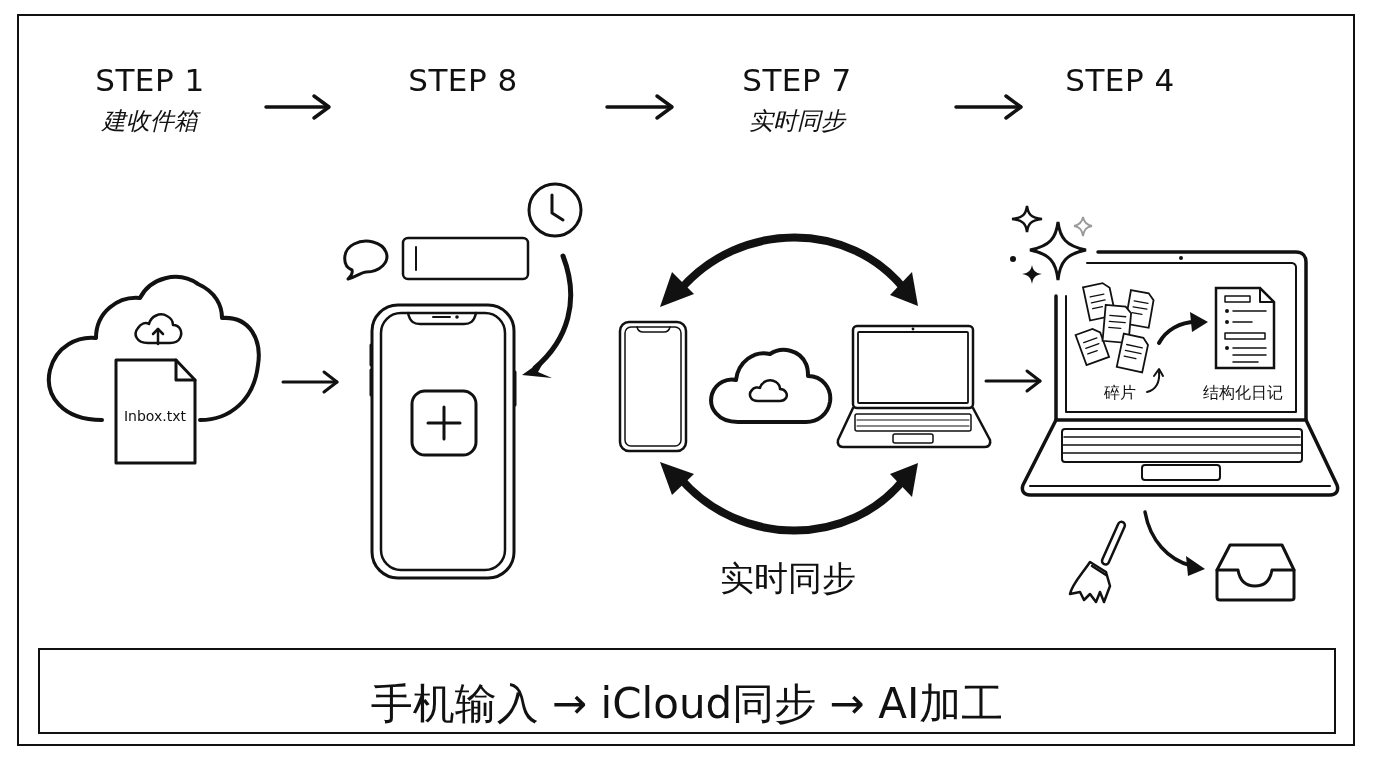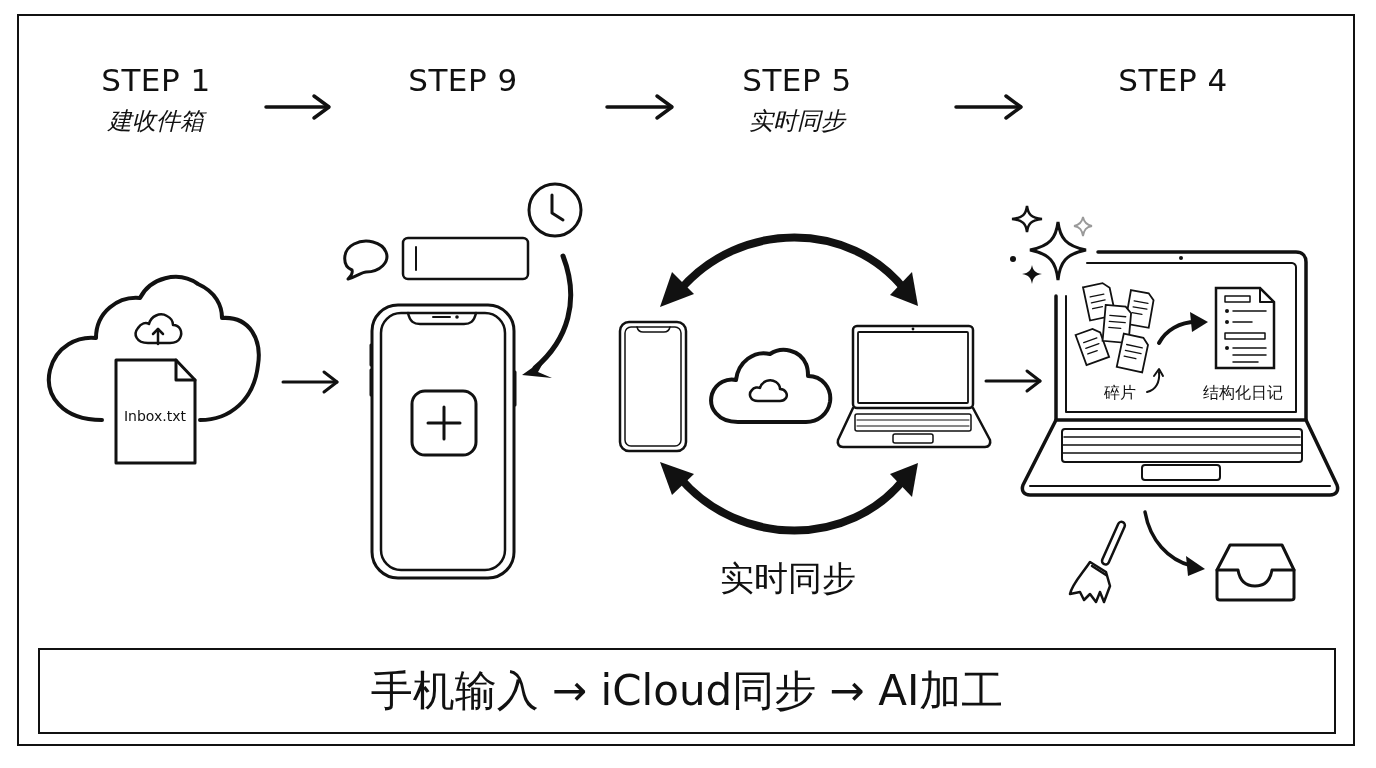--- a/index.html
+++ b/index.html
@@ -3,45 +3,45 @@
 <meta charset="utf-8">
 <style>
   html, body { margin: 0; padding: 0; background: #ffffff; }
   body { width: 1376px; height: 768px; position: relative; overflow: hidden;
          font-family: "DejaVu Sans", sans-serif; color: #111; }
   .frame { position: absolute; left: 17px; top: 14px; width: 1338px; height: 732px;
            border: 2.5px solid #111; box-sizing: border-box; }
   .step { position: absolute; text-align: center; width: 260px; }
   .step .num { font-size: 31px; letter-spacing: 0.5px; line-height: 36px; }
   .step .title { font-size: 24px; line-height: 46px; font-style: italic; }
-  #s1 { left: 26px; top: 62px; }
+  #s1 { left: 20px; top: 62px; }
   #s2 { left: 333px; top: 62px; }
   #s3 { left: 667px; top: 62px; }
-  #s4 { left: 1043px; top: 62px; }
+  #s4 { left: 990px; top: 62px; }
   .footer { position: absolute; left: 38px; top: 648px; width: 1298px; height: 86px;
             border: 2.5px solid #111; box-sizing: border-box;
-            display: flex; align-items: center; justify-content: center;
+            display: flex; align-items: flex-end; justify-content: center;
             font-size: 42px; }
   svg.art { position: absolute; left: 0; top: 0; }
   svg .s { fill: none; stroke: #111; stroke-linecap: round; stroke-linejoin: round; }
 </style>
 </head>
 <body>
 
 <div class="frame"></div>
 
 <div class="step" id="s1">
   <div class="num">STEP 1</div>
   <div class="title">建收件箱</div>
 </div>
 <div class="step" id="s2">
-  <div class="num">STEP 9</div>
+  <div class="num">STEP 8</div>
 </div>
 <div class="step" id="s3">
-  <div class="num">STEP 5</div>
+  <div class="num">STEP 7</div>
   <div class="title">实时同步</div>
 </div>
 <div class="step" id="s4">
   <div class="num">STEP 4</div>
 </div>
 
 <svg class="art" width="1376" height="768" viewBox="0 0 1376 768">
   <defs>
     <marker id="ah" markerWidth="10" markerHeight="10" refX="7" refY="5" orient="auto" markerUnits="userSpaceOnUse">
       <path d="M0,0 L8,5 L0,10" fill="none" stroke="#111" stroke-width="3" stroke-linecap="round"></path>

